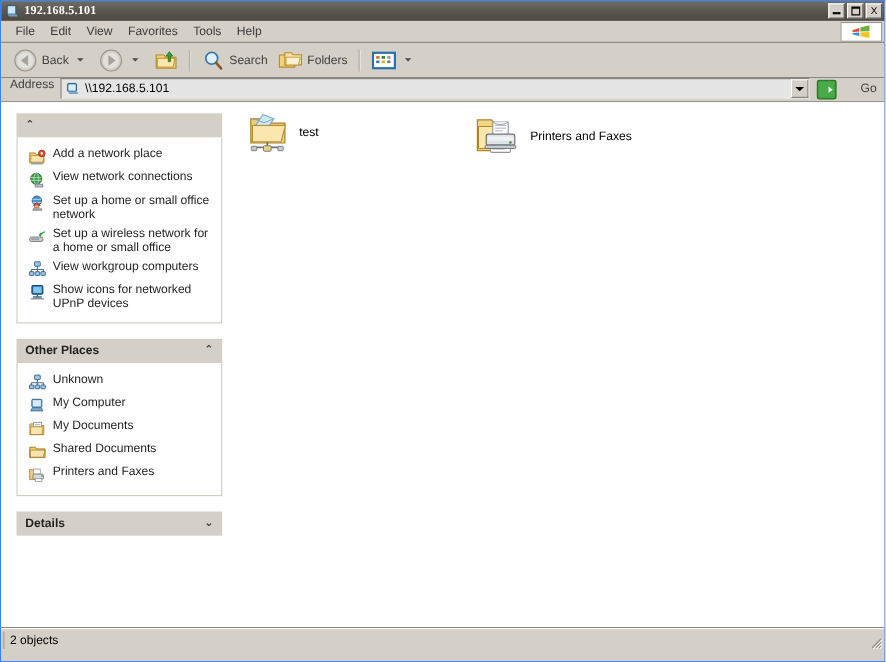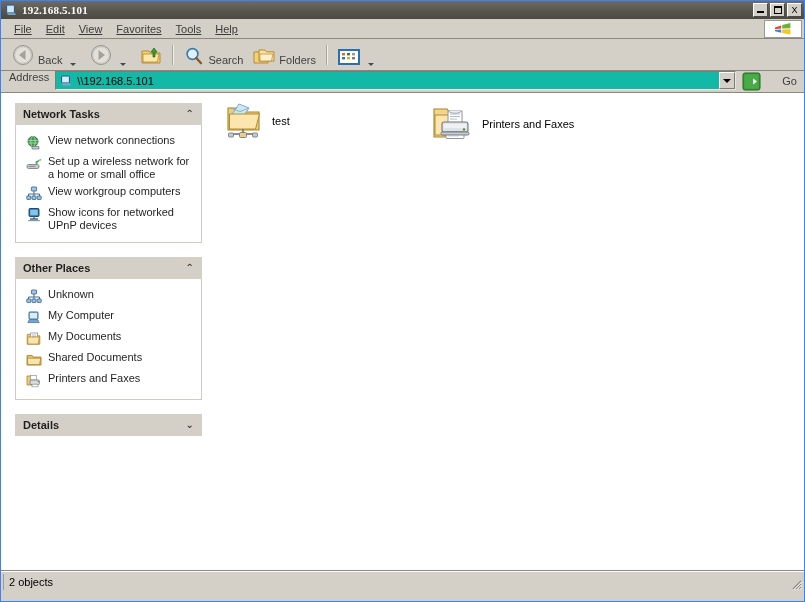--- a/index.html
+++ b/index.html
@@ -87,21 +87,20 @@
     border-bottom: 1px solid #8a877e;
     box-sizing: border-box;
     position: relative;
   }
   .menu-item {
     padding: 2px 7px;
     font-size: 11px;
     color: #3b3b3b;
     cursor: default;
     white-space: nowrap;
-    text-decoration: underline;
   }
   .menubar-flag {
     position: absolute;
     right: 2px;
     top: 1px;
     width: 38px;
     height: 18px;
     background: #ffffff;
     border: 1px solid #9a978f;
     box-sizing: border-box;
@@ -116,21 +115,21 @@
     background: #d4d0c8;
     display: flex;
     align-items: center;
     padding-left: 6px;
     border-bottom: 1px solid #8a877e;
     box-sizing: border-box;
     gap: 0px;
   }
   .tbar-btn {
     display: flex;
-    align-items: flex-end;
+    align-items: center;
     height: 24px;
     padding: 0 4px;
     gap: 4px;
     cursor: default;
     border: 1px solid transparent;
     box-sizing: border-box;
     color: #3f3f3f;
     font-size: 11px;
     white-space: nowrap;
   }
@@ -161,21 +160,21 @@
   }
   .address-label {
     font-size: 11px;
     color: #3f3f3f;
     padding: 0 6px 0 8px;
     white-space: nowrap;
   }
   .address-field {
     flex: 1 1 auto;
     height: 19px;
-    background: #14b8a6;
+    background: #e5e5e5;
     border: 1px solid;
     border-color: #7f7c73 #e7e5df #e7e5df #7f7c73;
     display: flex;
     align-items: center;
     box-sizing: border-box;
     padding-left: 3px;
     overflow: hidden;
   }
   .address-text {
     font-size: 11px;
@@ -472,38 +471,61 @@
       <span>Go</span>
     </div>
   </div>
 
   <div class="content">
 
     <div class="sidebar">
 
       <div class="panel">
         <div class="panel-header">
-          <span class="panel-title">Network Tasks</span>
           <span class="chev">⌃</span>
         </div>
         <div class="panel-body">
 
+          <div class="task-row">
+            <span class="task-icon">
+              <svg width="16" height="16" viewBox="0 0 16 16">
+                <path d="M1 4h5l1 1.5h7V13H1z" fill="#f0cd7c" stroke="#ab8427" stroke-width=".8"></path>
+                <path d="M2 6.5h12l-1.2 6H2z" fill="#fae4ae" stroke="#ab8427" stroke-width=".6"></path>
+                <circle cx="12" cy="4.5" r="3" fill="#e24a2a" stroke="#8e2a14" stroke-width=".7"></circle>
+                <path d="M11 3.5h2v2h-2z" fill="#fff"></path>
+                <path d="M2 13h11v1.5H2z" fill="#9aa3aa"></path>
+              </svg>
+            </span>
+            <span class="task-label">Add a network place</span>
+          </div>
 
           <div class="task-row">
             <span class="task-icon">
               <svg width="16" height="16" viewBox="0 0 16 16">
                 <circle cx="7" cy="6.5" r="5" fill="#3f9b4b" stroke="#1f5c29" stroke-width=".8"></circle>
                 <path d="M2.2 5.5h9.6M2.2 8h9.6" stroke="#bfe6c4" stroke-width=".7"></path>
                 <ellipse cx="7" cy="6.5" rx="2.2" ry="5" fill="none" stroke="#bfe6c4" stroke-width=".7"></ellipse>
                 <path d="M6 11.5h7v2.5H6z" fill="#bfc6cc" stroke="#6d7479" stroke-width=".7"></path>
               </svg>
             </span>
             <span class="task-label">View network connections</span>
           </div>
 
+          <div class="task-row">
+            <span class="task-icon">
+              <svg width="16" height="16" viewBox="0 0 16 16">
+                <circle cx="7.5" cy="5.5" r="4.3" fill="#4a90c9" stroke="#235c8c" stroke-width=".8"></circle>
+                <path d="M3.6 4.2h7.8M3.6 7h7.8" stroke="#cfe6f7" stroke-width=".7"></path>
+                <path d="M4.5 9.8 7.5 7l3 2.8z" fill="#e05a2a" stroke="#8e3212" stroke-width=".6"></path>
+                <rect x="5.6" y="9.4" width="3.8" height="2.6" fill="#f2b48a" stroke="#8e3212" stroke-width=".5"></rect>
+                <path d="M4 12.8h8v1.4H4z" fill="#aab2b8" stroke="#6d7479" stroke-width=".6"></path>
+              </svg>
+            </span>
+            <span class="task-label">Set up a home or small office network</span>
+          </div>
 
           <div class="task-row">
             <span class="task-icon">
               <svg width="16" height="16" viewBox="0 0 16 16">
                 <rect x="1" y="8.5" width="12" height="4" rx="1.6" fill="#c8cdd2" stroke="#6f767c" stroke-width=".8"></rect>
                 <rect x="2.5" y="9.8" width="7" height="1.2" fill="#8e959b"></rect>
                 <path d="M10 7.6a2.6 2.6 0 0 1 2.6-2.6" fill="none" stroke="#2f9b3f" stroke-width="1.1"></path>
                 <path d="M10.8 8.2a4.4 4.4 0 0 1 4.4-4.4" fill="none" stroke="#2f9b3f" stroke-width="1"></path>
               </svg>
             </span>

